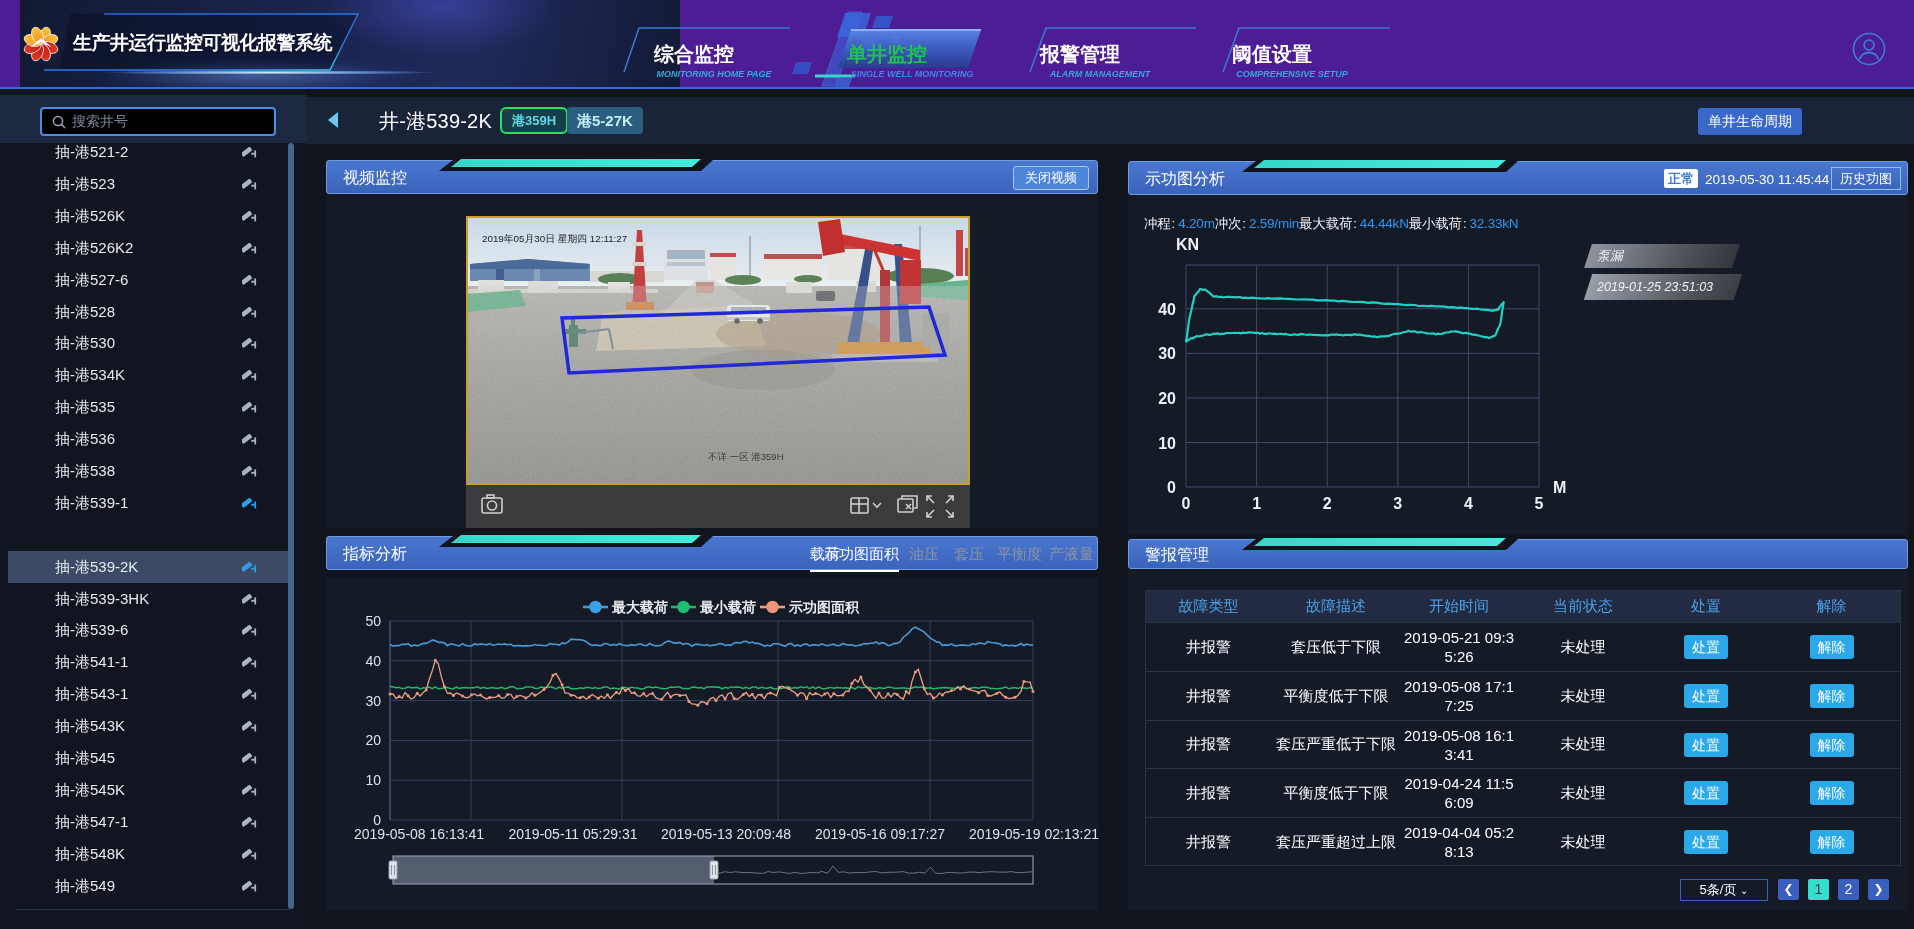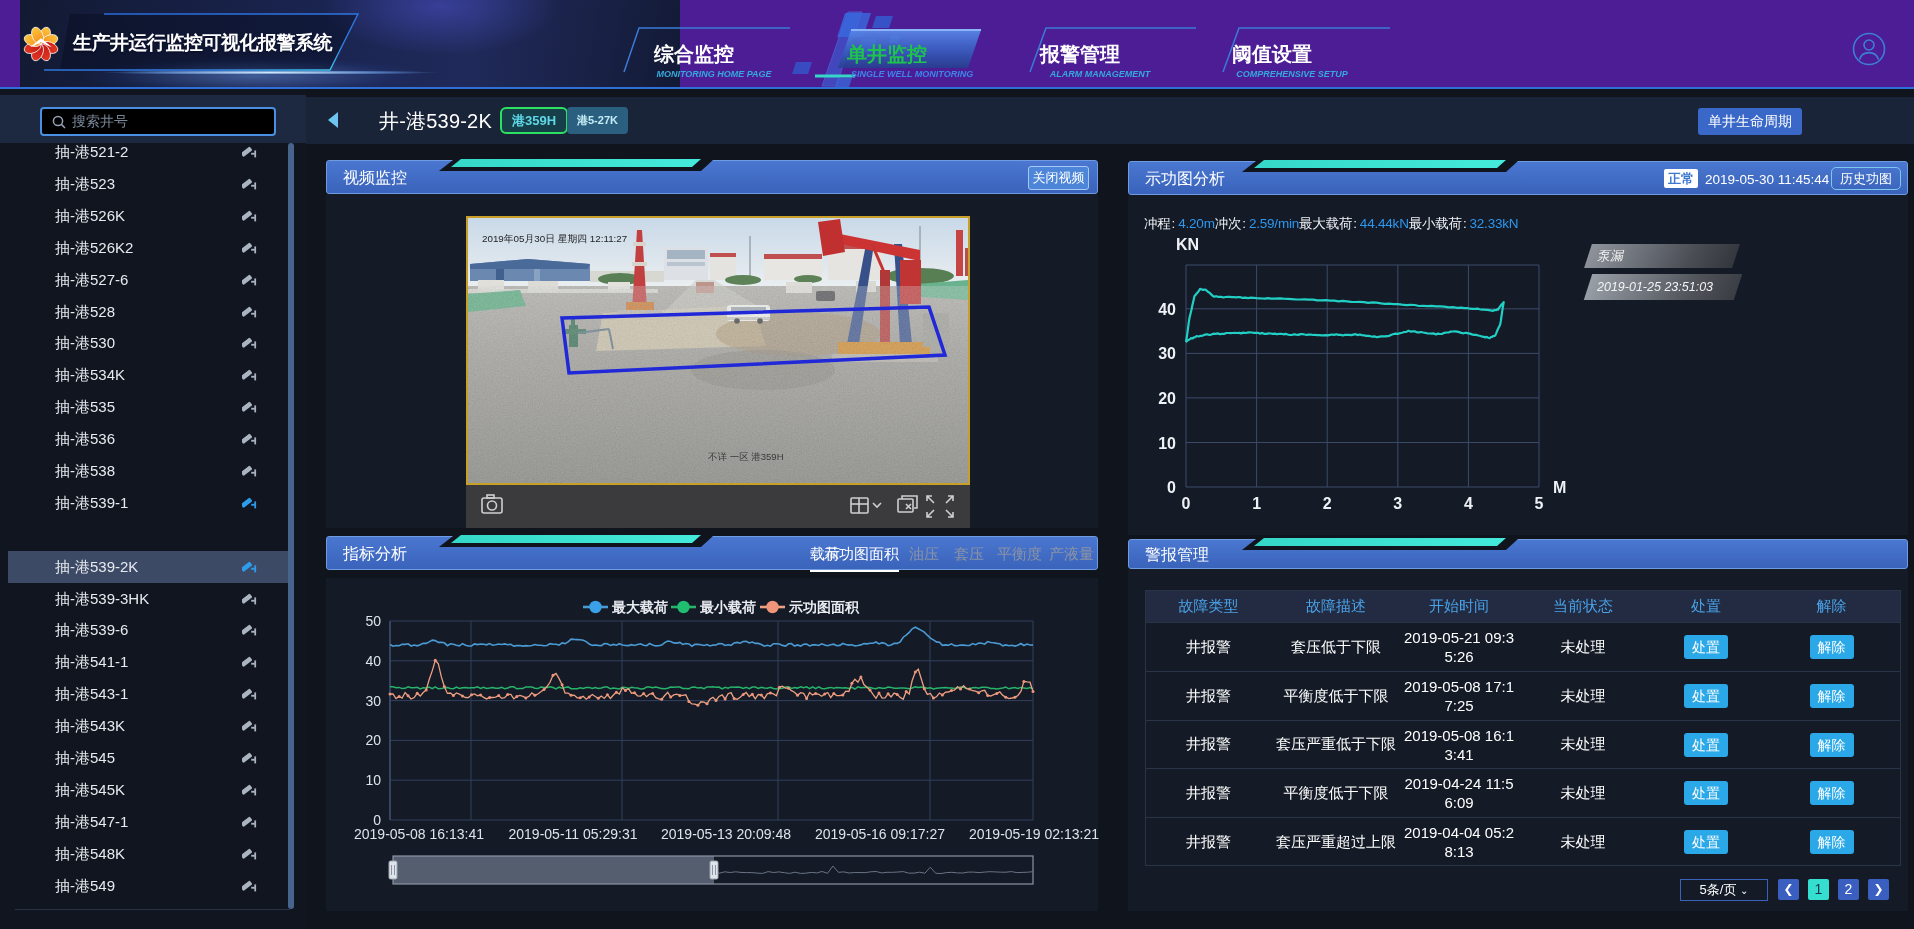--- a/index.html
+++ b/index.html
@@ -40,21 +40,21 @@
 .wicon { position:absolute; left:234px; top:9px; }
 #sbar { position:absolute; left:288px; top:52px; width:6px; height:766px; background:#46648c; border-radius:3px; }
 
 #subheader { position:absolute; left:306px; top:97px; width:1608px; height:47px; background:#1a2438; }
 #backarrow { position:absolute; left:22px; top:15px; width:0; height:0;
   border-top:8px solid transparent; border-bottom:8px solid transparent; border-right:10px solid #6ec6f0; }
 #welltitle { position:absolute; left:73px; top:11px; font-size:20px; color:#fff; letter-spacing:0.2px; }
 .badge1 { position:absolute; left:194px; top:10px; height:27px; line-height:23px; padding:0 10px;
   border:2px solid #2ee060; border-radius:6px; background:#173f49; color:#5fd8e8; font-size:13px; font-weight:bold; }
 .badge2 { position:absolute; left:261px; top:10px; height:27px; line-height:27px; padding:0 10px;
-  border-radius:4px; background:#2a5f80; color:#c6ecf5; font-size:11px; font-weight:bold; }
+  border-radius:4px; background:#2a5f80; color:#c6ecf5; font-size:15px; font-weight:bold; }
 .hbtn { position:absolute; top:11px; height:27px; line-height:27px; text-align:center;
   background:#3a68c8; border-radius:3px; color:#fff; font-size:14px; }
 
 .phead { position:absolute; height:34px; background:linear-gradient(180deg,#4a77d0,#3a63bb);
   border:1px solid #6f9be2; border-radius:3px; }
 .phead .ttl { position:absolute; left:16px; top:7px; font-size:16px; color:#fff; }
 .notch-d { position:absolute; top:-1px; height:11px; background:#0f141d; }
 .notch-t { position:absolute; top:-2px; height:8px; background:linear-gradient(90deg,#35d8c8,#44eadb); }
 .pbody { position:absolute; background:#141a26; }
 .itab { position:absolute; top:8px; font-size:15px; color:#8b93a5; }
@@ -365,21 +365,21 @@
   <div class="badge1">港359H</div>
   <div class="badge2">港5-27K</div>
   <div class="hbtn" style="left:1392px;width:104px;">单井生命周期</div>
   <div class="hbtn" style="left:1608px;width:84px;">井身结构</div>
 </div>
 
 <div class="phead" style="left:326px; top:160px; width:772px;">
   <div class="notch-d" style="left:112px; width:274px; clip-path:polygon(14px 0, 100% 0, calc(100% - 12px) 100%, 0 100%);"></div>
   <div class="notch-t" style="left:124px; width:250px; clip-path:polygon(10px 0, 100% 0, calc(100% - 9px) 100%, 0 100%);"></div>
   <div class="ttl">视频监控</div>
-  <div style="position:absolute; right:8px; top:5px; width:61px; height:24px; background:#4d86d8; border:1px solid #a6c8f2; border-radius:3px; color:#fff; font-size:13px; text-align:center; line-height:22px;">关闭视频</div>
+  <div style="position:absolute; right:8px; top:5px; width:76px; height:24px; background:#4d86d8; border:1px solid #a6c8f2; border-radius:3px; color:#fff; font-size:13px; text-align:center; line-height:22px;">关闭视频</div>
 </div>
 <div class="pbody" style="left:326px; top:194px; width:772px; height:334px;"></div>
 <div class="abs" style="left:466px; top:216px; width:504px; height:269px; border:2px solid #c8a028; background:#9a9a96;">
   <svg width="500" height="265" viewBox="0 0 500 265" style="display:block;">
     <defs>
       <linearGradient id="sky" x1="0" y1="0" x2="0" y2="1">
         <stop offset="0" stop-color="#c9d9e8"></stop>
           <stop offset="1" stop-color="#edf0f1"></stop>
       </linearGradient>
       <linearGradient id="gnd" x1="0" y1="0" x2="0" y2="1">
@@ -626,21 +626,21 @@
 <line x1="389.5" y1="287" x2="389.5" y2="297" stroke="#8a94a4"></line>
 </svg>
   </div>
 
 <div class="phead" style="left:1128px; top:161px; width:780px;">
   <div class="notch-d" style="left:113px; width:276px; clip-path:polygon(14px 0, 100% 0, calc(100% - 12px) 100%, 0 100%);"></div>
   <div class="notch-t" style="left:125px; width:252px; clip-path:polygon(10px 0, 100% 0, calc(100% - 9px) 100%, 0 100%);"></div>
   <div class="ttl">示功图分析</div>
   <div style="position:absolute; left:535px; top:7px; width:34px; height:19px; background:#fff; border-radius:2px; color:#3c78d0; font-size:13px; font-weight:bold; text-align:center; line-height:19px;">正常</div>
   <div style="position:absolute; left:576px; top:8px; color:#fff; font-size:13.5px; line-height:20px; white-space:nowrap;">2019-05-30 11:45:44</div>
-  <div style="position:absolute; left:702px; top:5px; width:70px; height:23px; border:1px solid #7ec8f0; border-radius:5px; color:#fff; font-size:13px; text-align:center; line-height:21px;">历史功图</div>
+  <div style="position:absolute; left:702px; top:5px; width:70px; height:23px; border:1px solid #7ec8f0; border-radius:0; color:#fff; font-size:13px; text-align:center; line-height:21px;">历史功图</div>
 </div>
 <div class="pbody" style="left:1128px; top:195px; width:780px; height:340px;"></div>
 <div class="abs" style="left:1144px; top:215px; font-size:13.5px; letter-spacing:-0.2px; color:#eef1f5;">冲程<span style="margin:0 3px 0 1px;">:</span><span style="color:#2e97ee;">4.20m</span>冲次<span style="margin:0 3px 0 1px;">:</span><span style="color:#2e97ee;">2.59/min</span>最大载荷<span style="margin:0 3px 0 1px;">:</span><span style="color:#2e97ee;">44.44kN</span>最小载荷<span style="margin:0 3px 0 1px;">:</span><span style="color:#2e97ee;">32.33kN</span></div>
 <div class="abs" id="dynchart" style="left:1128px; top:236px; width:780px; height:290px;">
     <svg width="780" height="290" viewBox="0 0 780 290" style="display:block;">
 <text x="48" y="14" font-size="16" font-weight="bold" fill="#eef1f5">KN</text>
 <line x1="58.0" y1="29" x2="58.0" y2="251" stroke="#3c4a6a" stroke-width="1"></line>
 <text x="58.0" y="273" font-size="16" font-weight="bold" fill="#eef1f5" text-anchor="middle">0</text>
 <line x1="128.6" y1="29" x2="128.6" y2="251" stroke="#3c4a6a" stroke-width="1"></line>
 <text x="128.6" y="273" font-size="16" font-weight="bold" fill="#eef1f5" text-anchor="middle">1</text>

